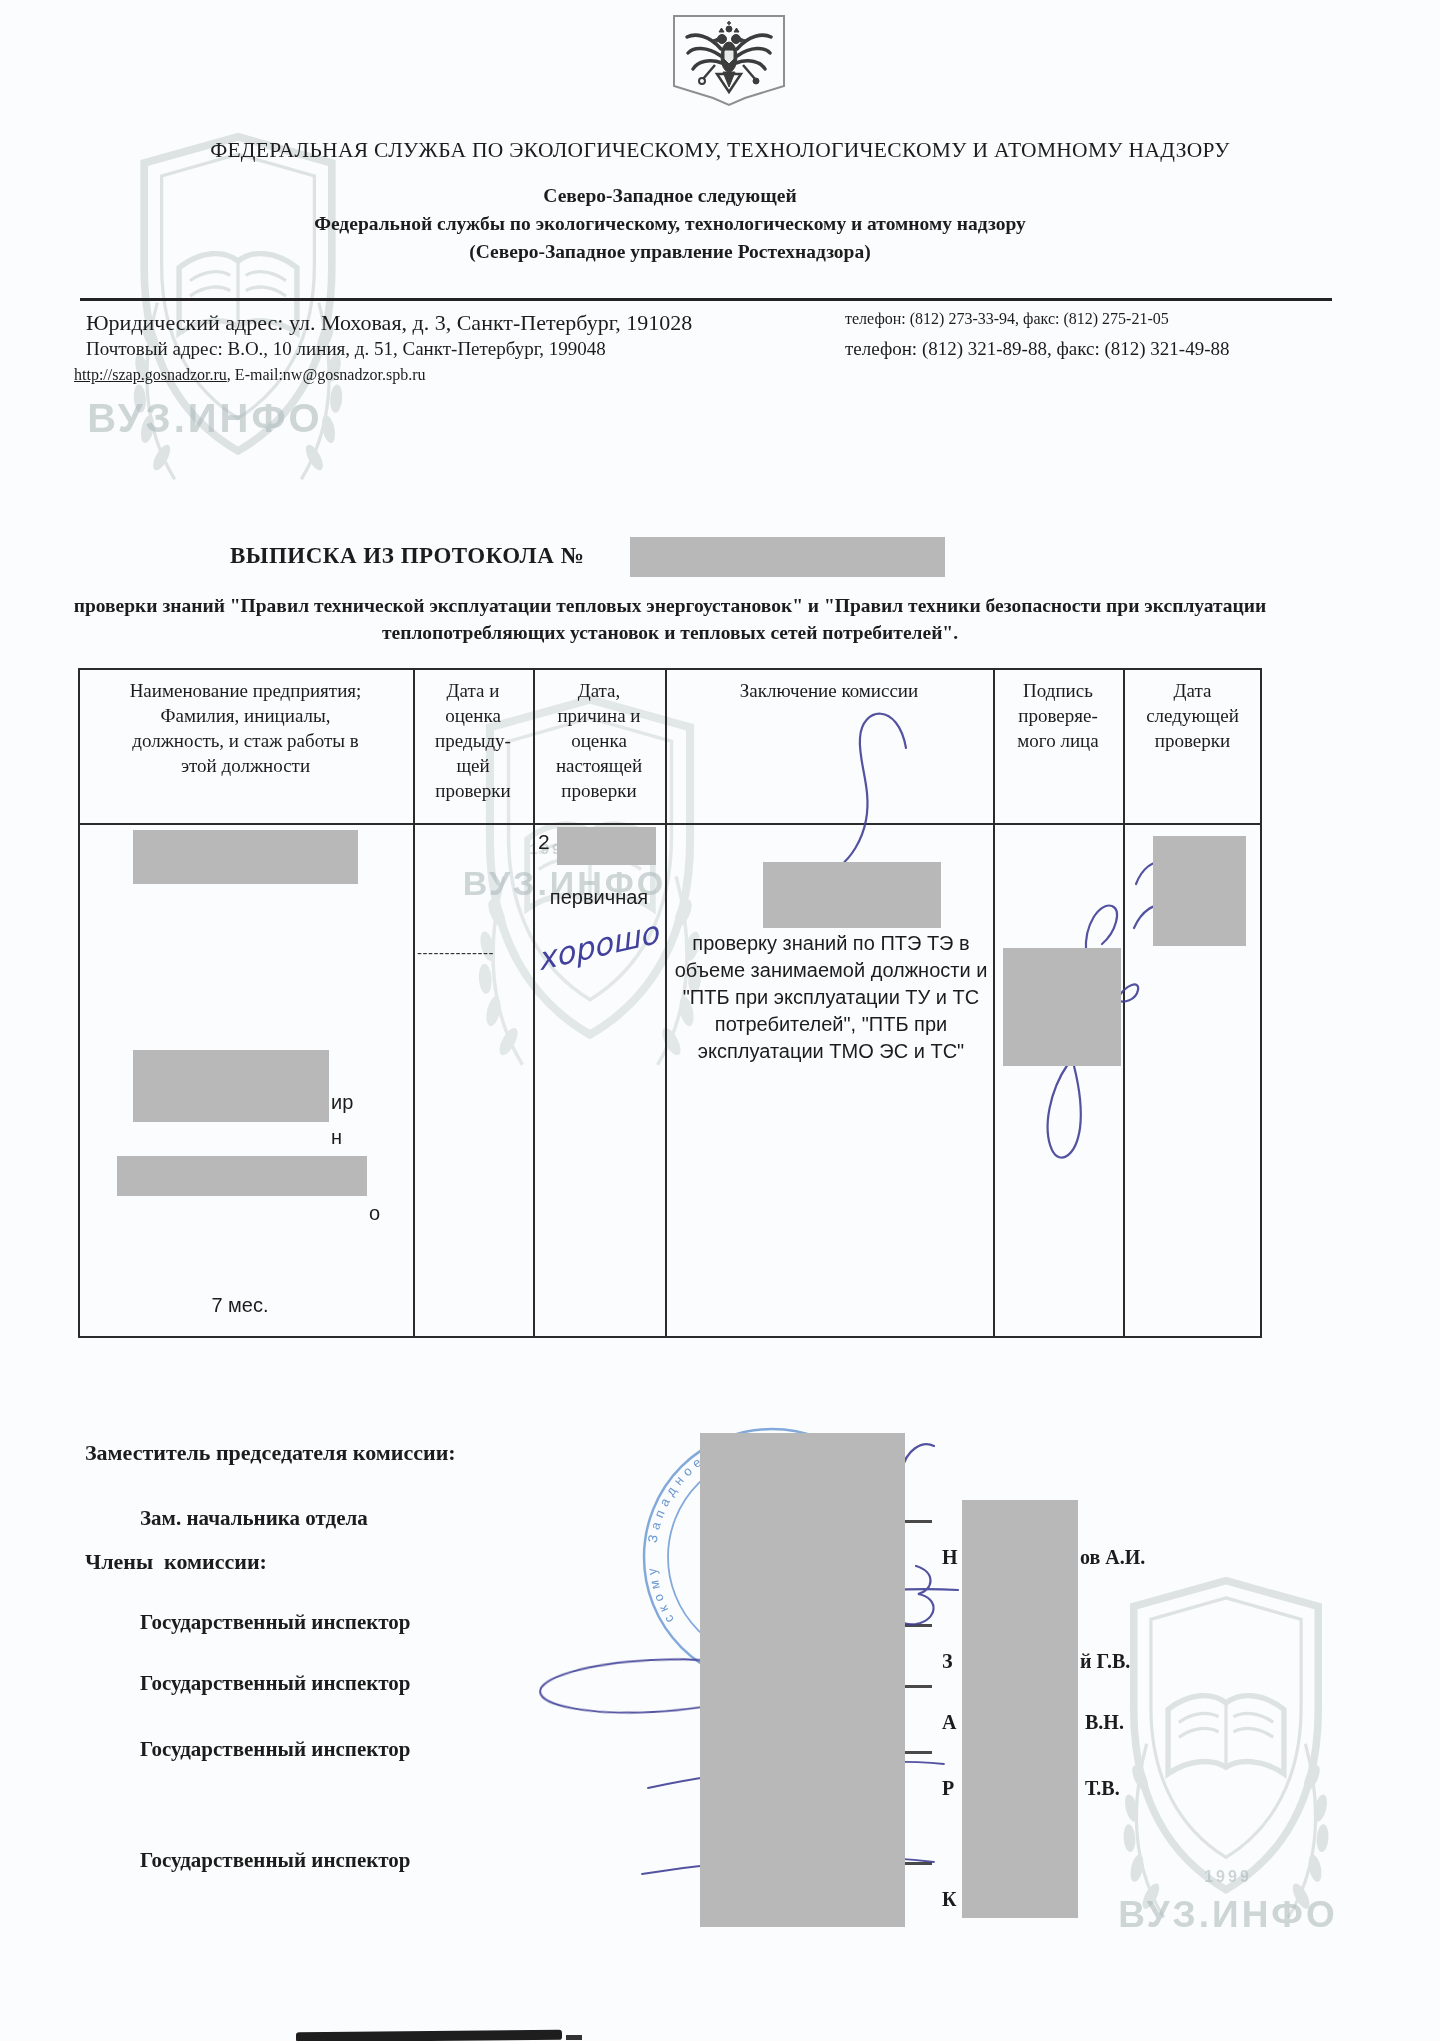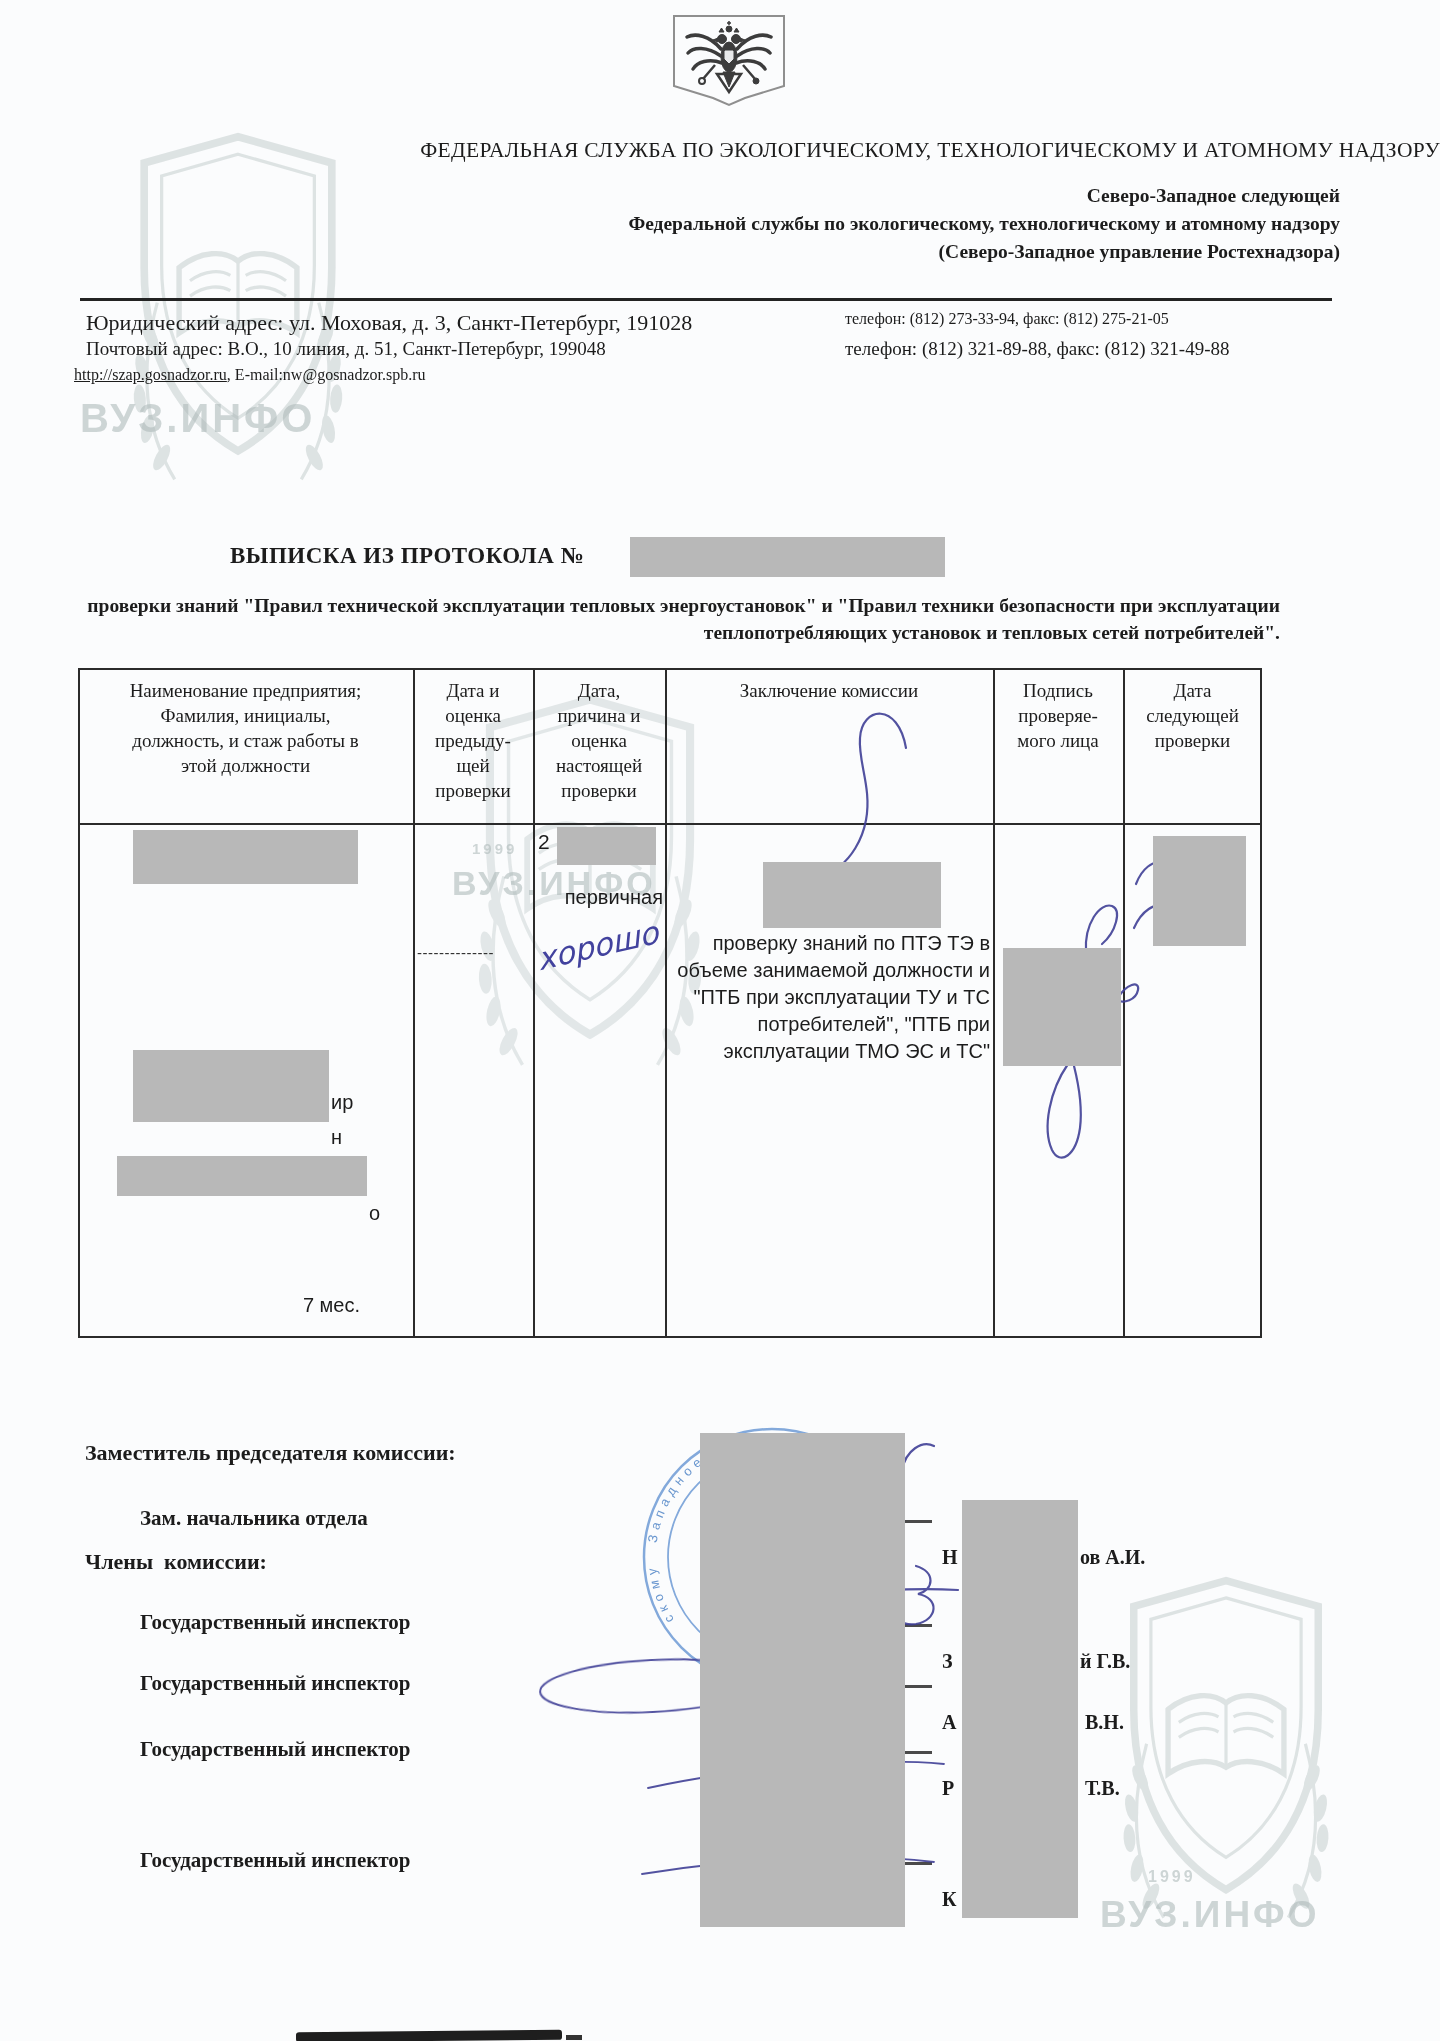--- a/index.html
+++ b/index.html
@@ -1,26 +1,26 @@
 <!DOCTYPE html>
 <html><head>
 <meta charset="utf-8">
 <style>
   html,body{margin:0;padding:0;background:#e8e8e8;}
   .page{position:relative;width:1440px;height:2041px;margin:0 auto;background:#fbfcfd;overflow:hidden;
         font-family:"Liberation Serif", serif;color:#1c1c1c;}
   .abs{position:absolute;}
   .sans{font-family:"Liberation Sans", sans-serif;}
   .b{font-weight:bold;}
-  .ctr{text-align:right;}
+  .ctr{text-align:center;}
   .pre{white-space:pre-wrap;}
   .gray{background:#b8b8b8;}
   .wm{color:#c6cfcf;}
   .wm-text{font-family:"Liberation Sans", sans-serif;font-weight:bold;letter-spacing:3px;
-           color:rgba(173,184,184,.58);text-align:left;}
+           color:rgba(173,184,184,.58);text-align:center;}
   .hdr-cell{font-size:19px;line-height:25px;text-align:center;z-index:3;}
   .tline{background:#2b2b2b;z-index:2;}
   .handwriting{font-style:italic;font-size:31px;color:#42429e;letter-spacing:0px;
                transform:rotate(-13deg) skewX(-8deg);font-family:"DejaVu Sans", sans-serif;}
   .sig-dash{background:#4a4a4a;height:3px;width:36px;}
   .namefrag{font-size:20px;z-index:6;margin-top:40px;}
   .z3{z-index:3}.z4{z-index:4}.z5{z-index:5}
 </style>
 </head>
 <body>

